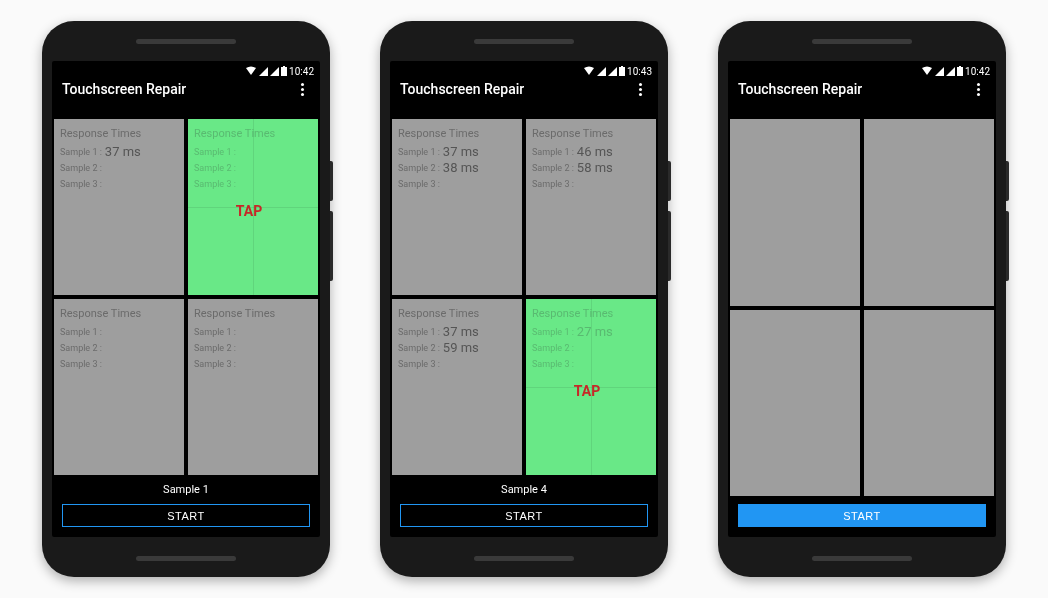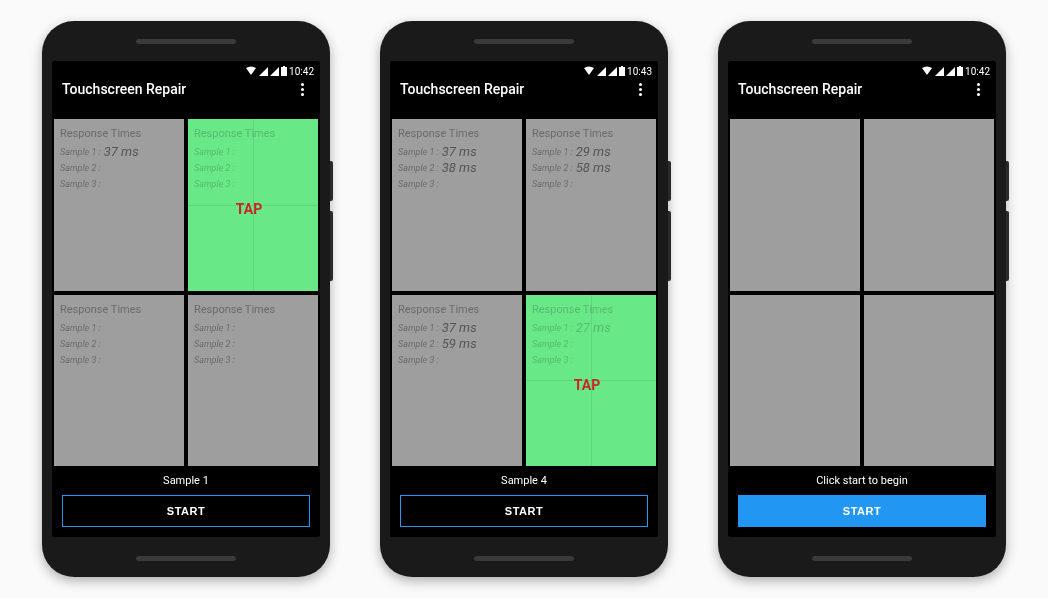--- a/index.html
+++ b/index.html
@@ -152,21 +152,20 @@
     color: #6b6b6b;
     margin-bottom: 4px;
   }
   .sample-row {
     font-size: 9px;
     color: #6b6b6b;
     line-height: 16px;
     display: flex;
     align-items: flex-start;
     gap: 3px;
-    font-style: italic;
   }
   .sample-row .val {
     font-size: 13px;
     color: #555;
   }
   .quad.active .quad-title,
   .quad.active .sample-row,
   .quad.active .sample-row .val {
     color: rgba(77,148,95,0.55);
   }
@@ -184,26 +183,26 @@
     padding: 6px 10px 10px;
     text-align: center;
   }
   .sample-current {
     color: #fff;
     font-size: 11px;
     margin-bottom: 8px;
   }
   .start-btn {
     width: 100%;
-    height: 32px;
+    height: 23px;
     border: 1px solid #2196f3;
     background: #000;
     color: #fff;
     font-size: 11px;
-    font-weight: 700;
+    font-weight: 400;
     letter-spacing: 0.5px;
     cursor: pointer;
   }
   .start-btn.filled {
     background: #2196f3;
     border: none;
   }
 </style>
 </head>
 <body>
@@ -337,21 +336,21 @@
             <span class="val">38 ms</span>
           </div>
         <div class="sample-row">
             <span>Sample 3 :</span>
           </div>
       </div>
       <div class="quad">
         <div class="quad-title">Response Times</div>
         <div class="sample-row">
             <span>Sample 1 :</span>
-            <span class="val">29 ms</span>
+            <span class="val">46 ms</span>
           </div>
         <div class="sample-row">
             <span>Sample 2 :</span>
             <span class="val">58 ms</span>
           </div>
         <div class="sample-row">
             <span>Sample 3 :</span>
           </div>
       </div>
       <div class="quad">
@@ -418,17 +417,16 @@
           <span></span>
         </div>
     </div>
     <div class="grid">
       <div class="quad"></div>
       <div class="quad"></div>
       <div class="quad"></div>
       <div class="quad"></div>
     </div>
     <div class="footer">
-      <div class="sample-current">Click start to begin</div>
       <button class="start-btn filled">START</button>
     </div>
   </div>
 </div>
 
 </body></html>

